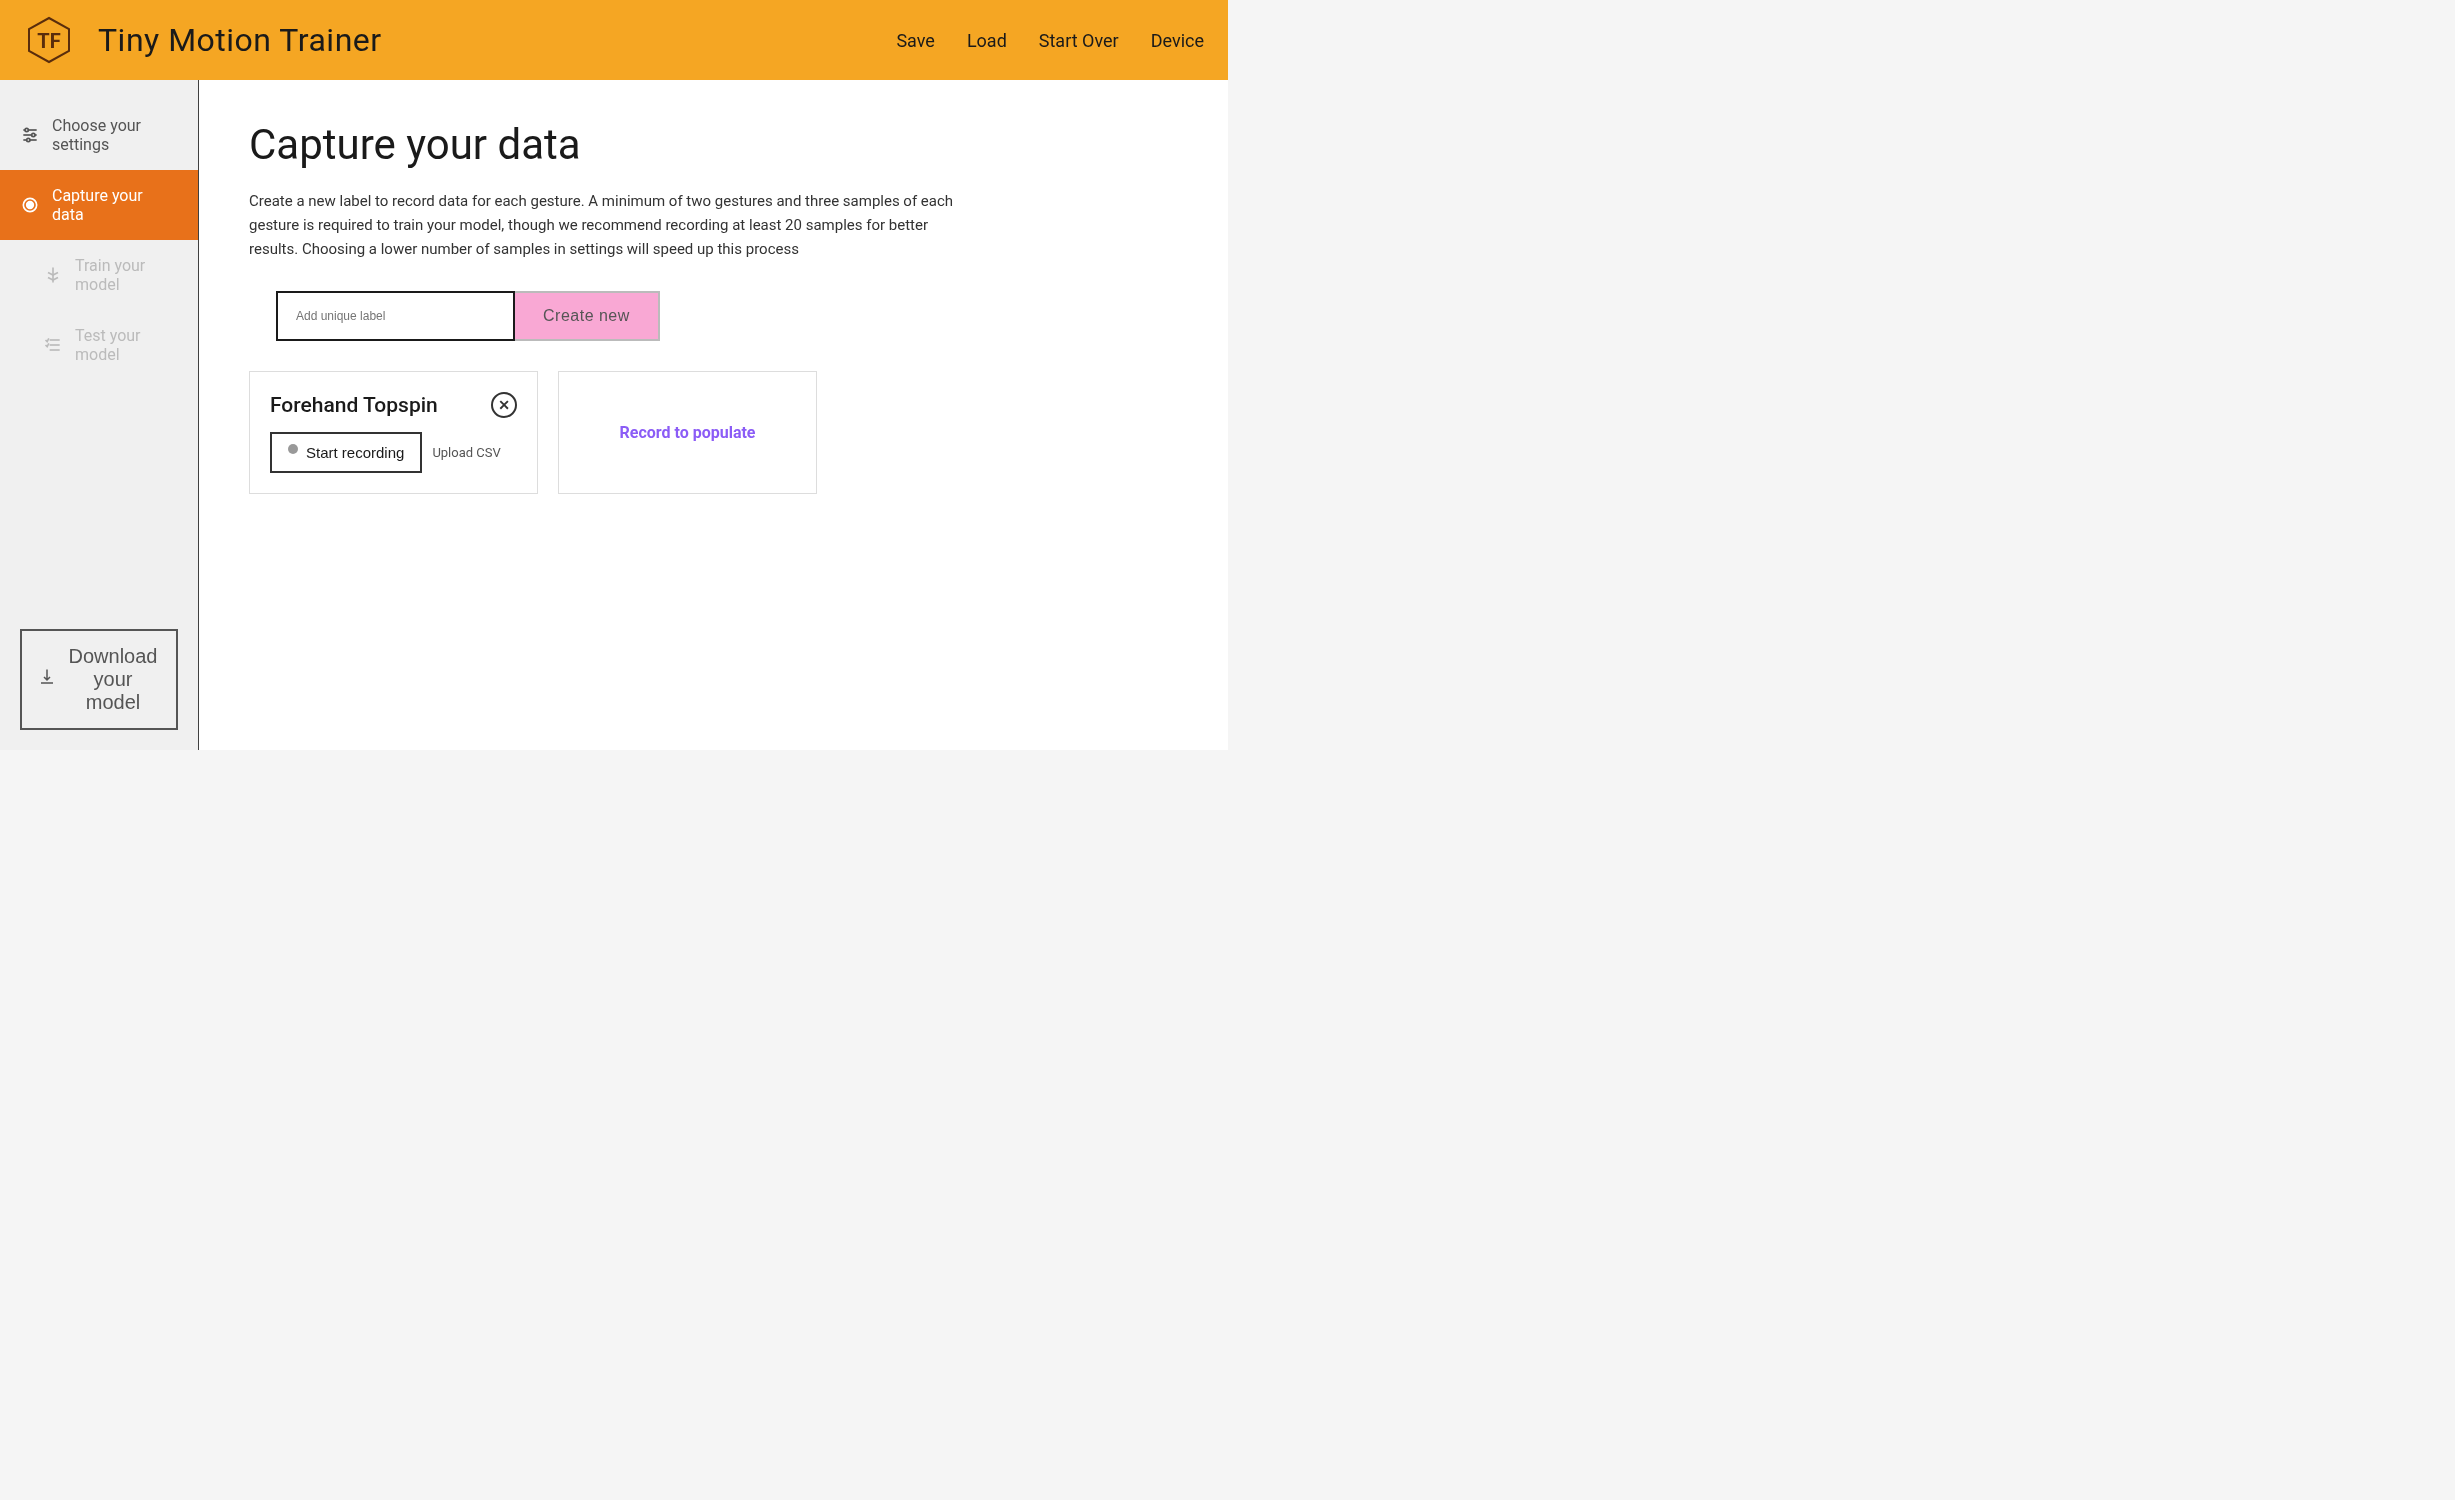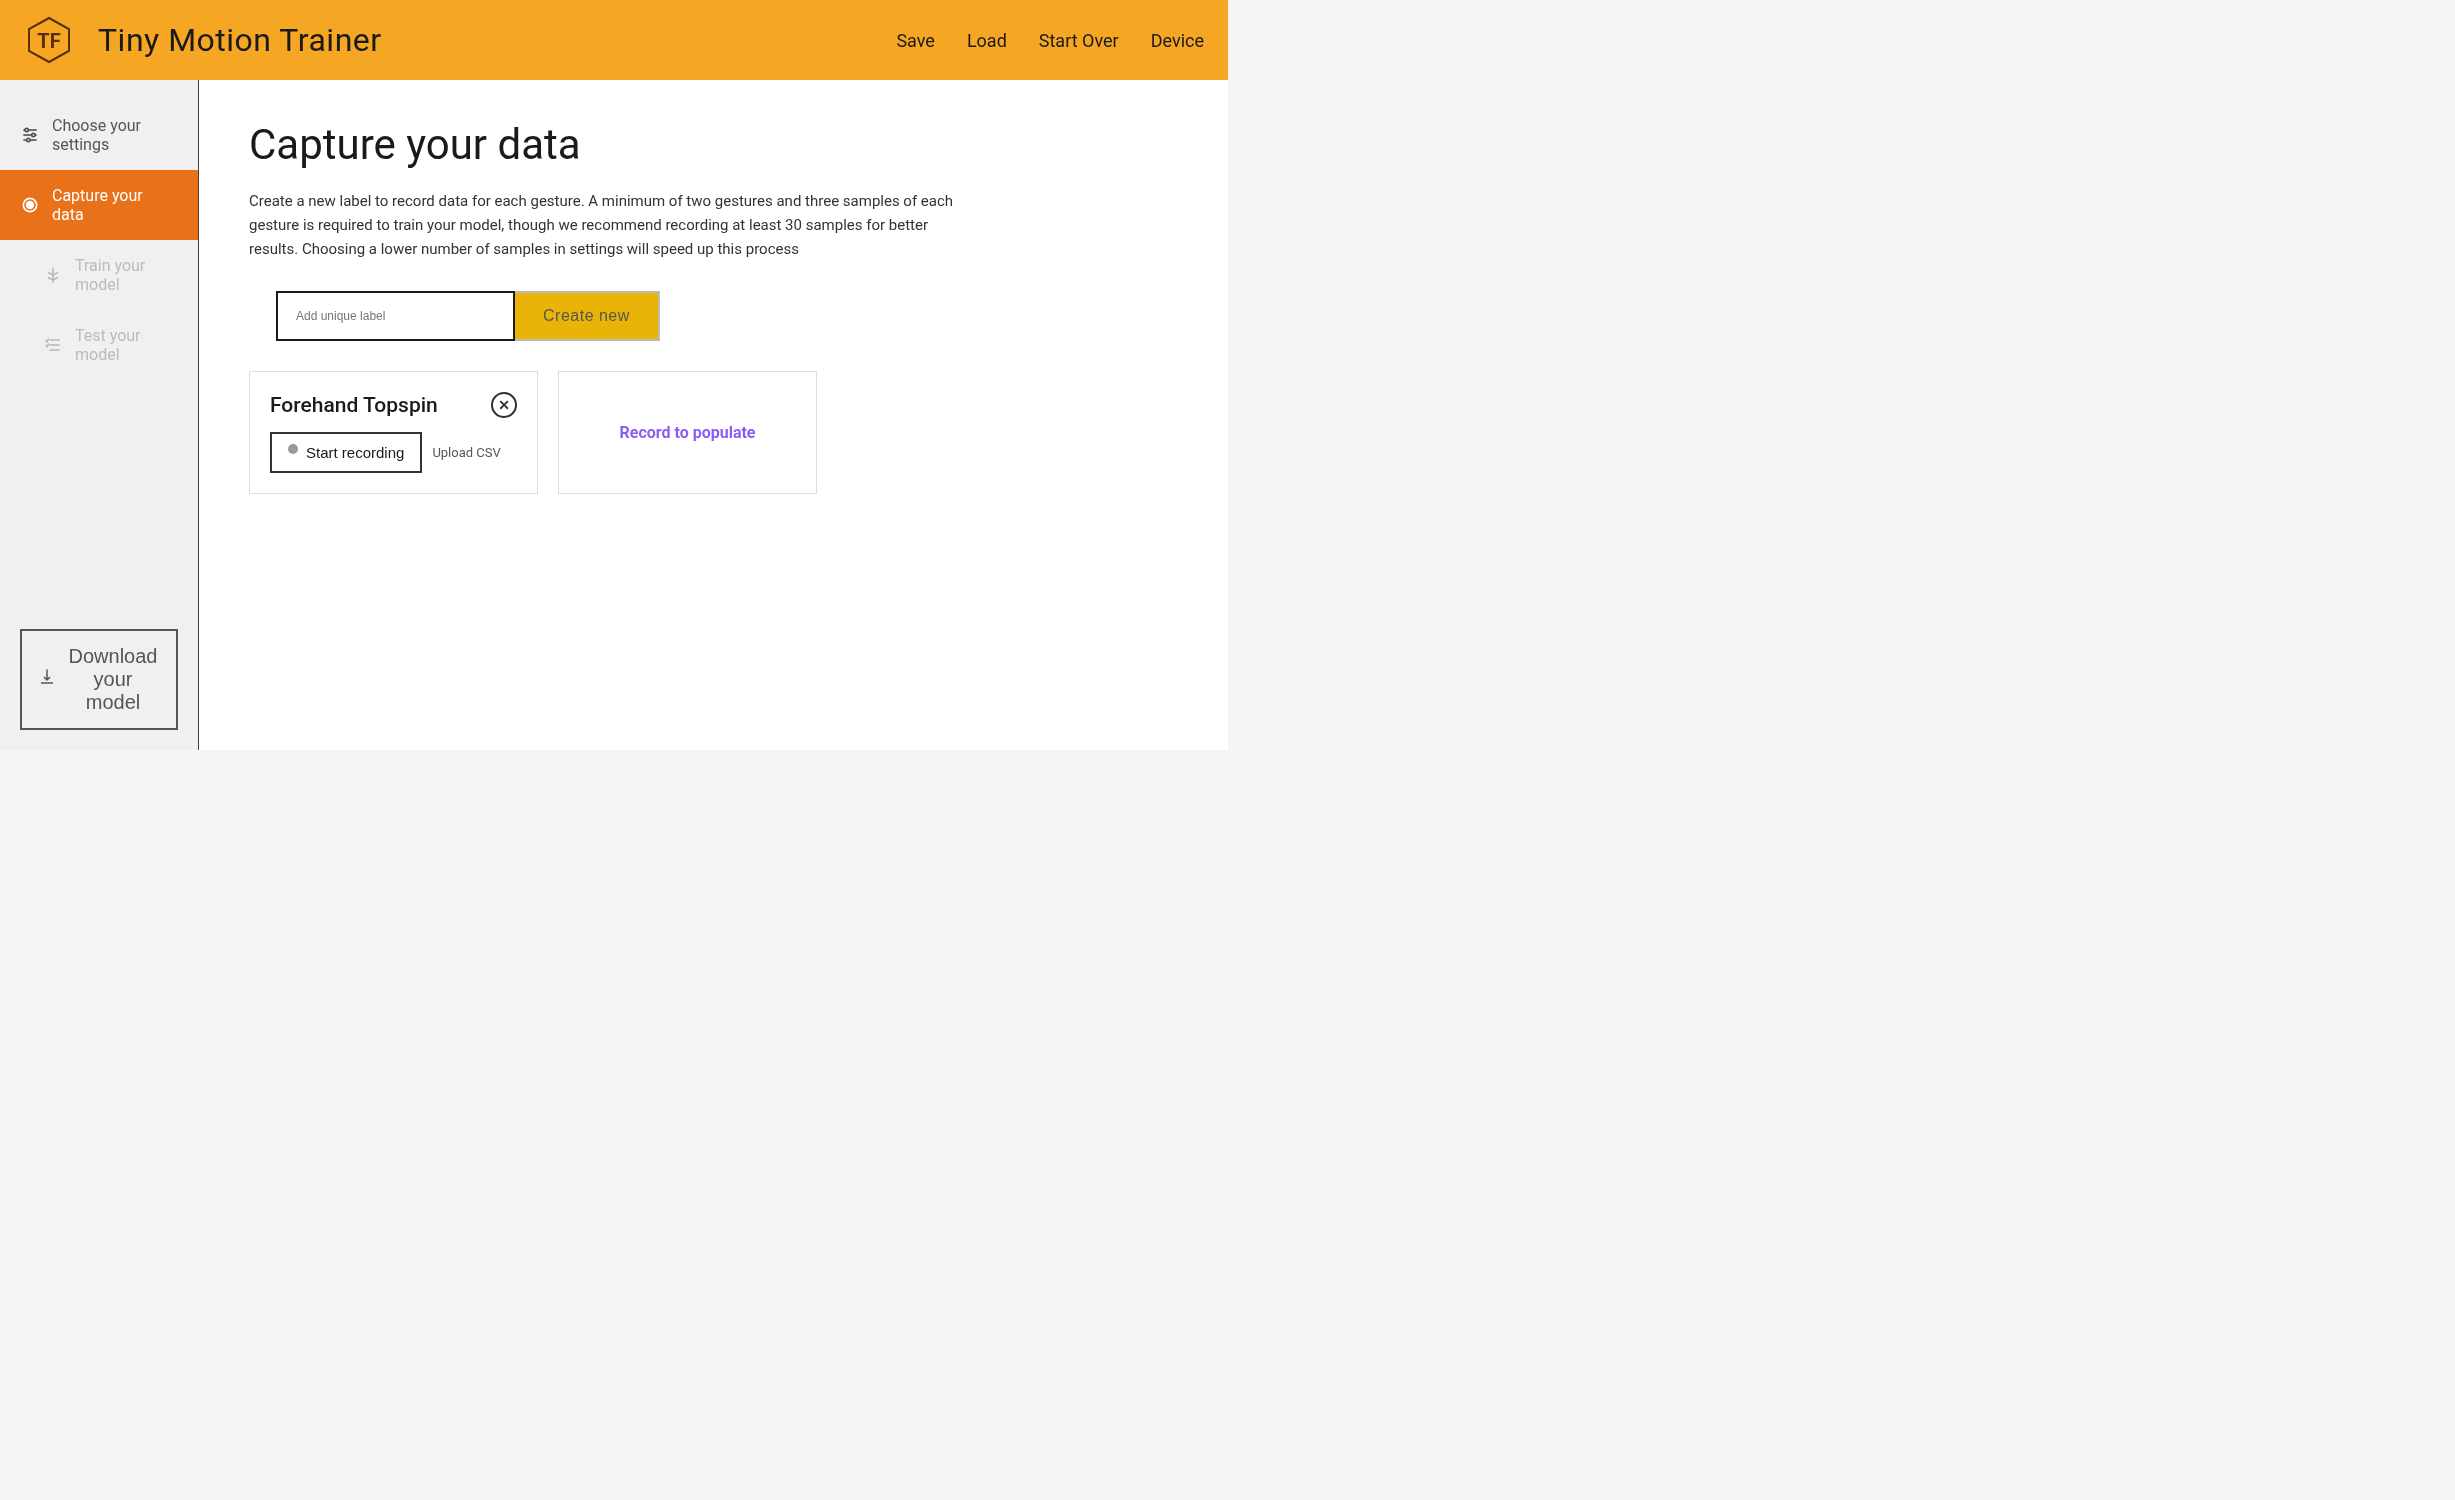--- a/index.html
+++ b/index.html
@@ -151,21 +151,21 @@
       width: 239px;
       outline: none;
       background: #fff;
       color: #999;
       margin-left: 27px;
     }
 
     .create-new-button {
       border: 2px solid #bbb;
       border-left: none;
-      background: #eab308;
+      background: #f9a8d4;
       padding: 14px 28px;
       font-size: 16px;
       color: #555;
       cursor: pointer;
       letter-spacing: 0.5px;
     }
 
     
     .cards-row {
       display: flex;
@@ -343,21 +343,21 @@
         </span>
         <span>Download your model</span>
       </button>
     </div>
   </aside>
 
   <main class="content">
 
     <h1 class="content-title">Capture your data</h1>
 
-    <p class="content-description">Create a new label to record data for each gesture. A minimum of two gestures and three samples of each gesture is required to train your model, though we recommend recording at least 30 samples for better results. Choosing a lower number of samples in settings will speed up this process</p>
+    <p class="content-description">Create a new label to record data for each gesture. A minimum of two gestures and three samples of each gesture is required to train your model, though we recommend recording at least 20 samples for better results. Choosing a lower number of samples in settings will speed up this process</p>
 
     <div class="label-input-row">
       <input class="label-input" type="text" placeholder="Add unique label" style="">
       <button class="create-new-button">Create new</button>
     </div>
 
     <div class="cards-row">
 
       <div class="gesture-card">
         <div class="gesture-card-header">

